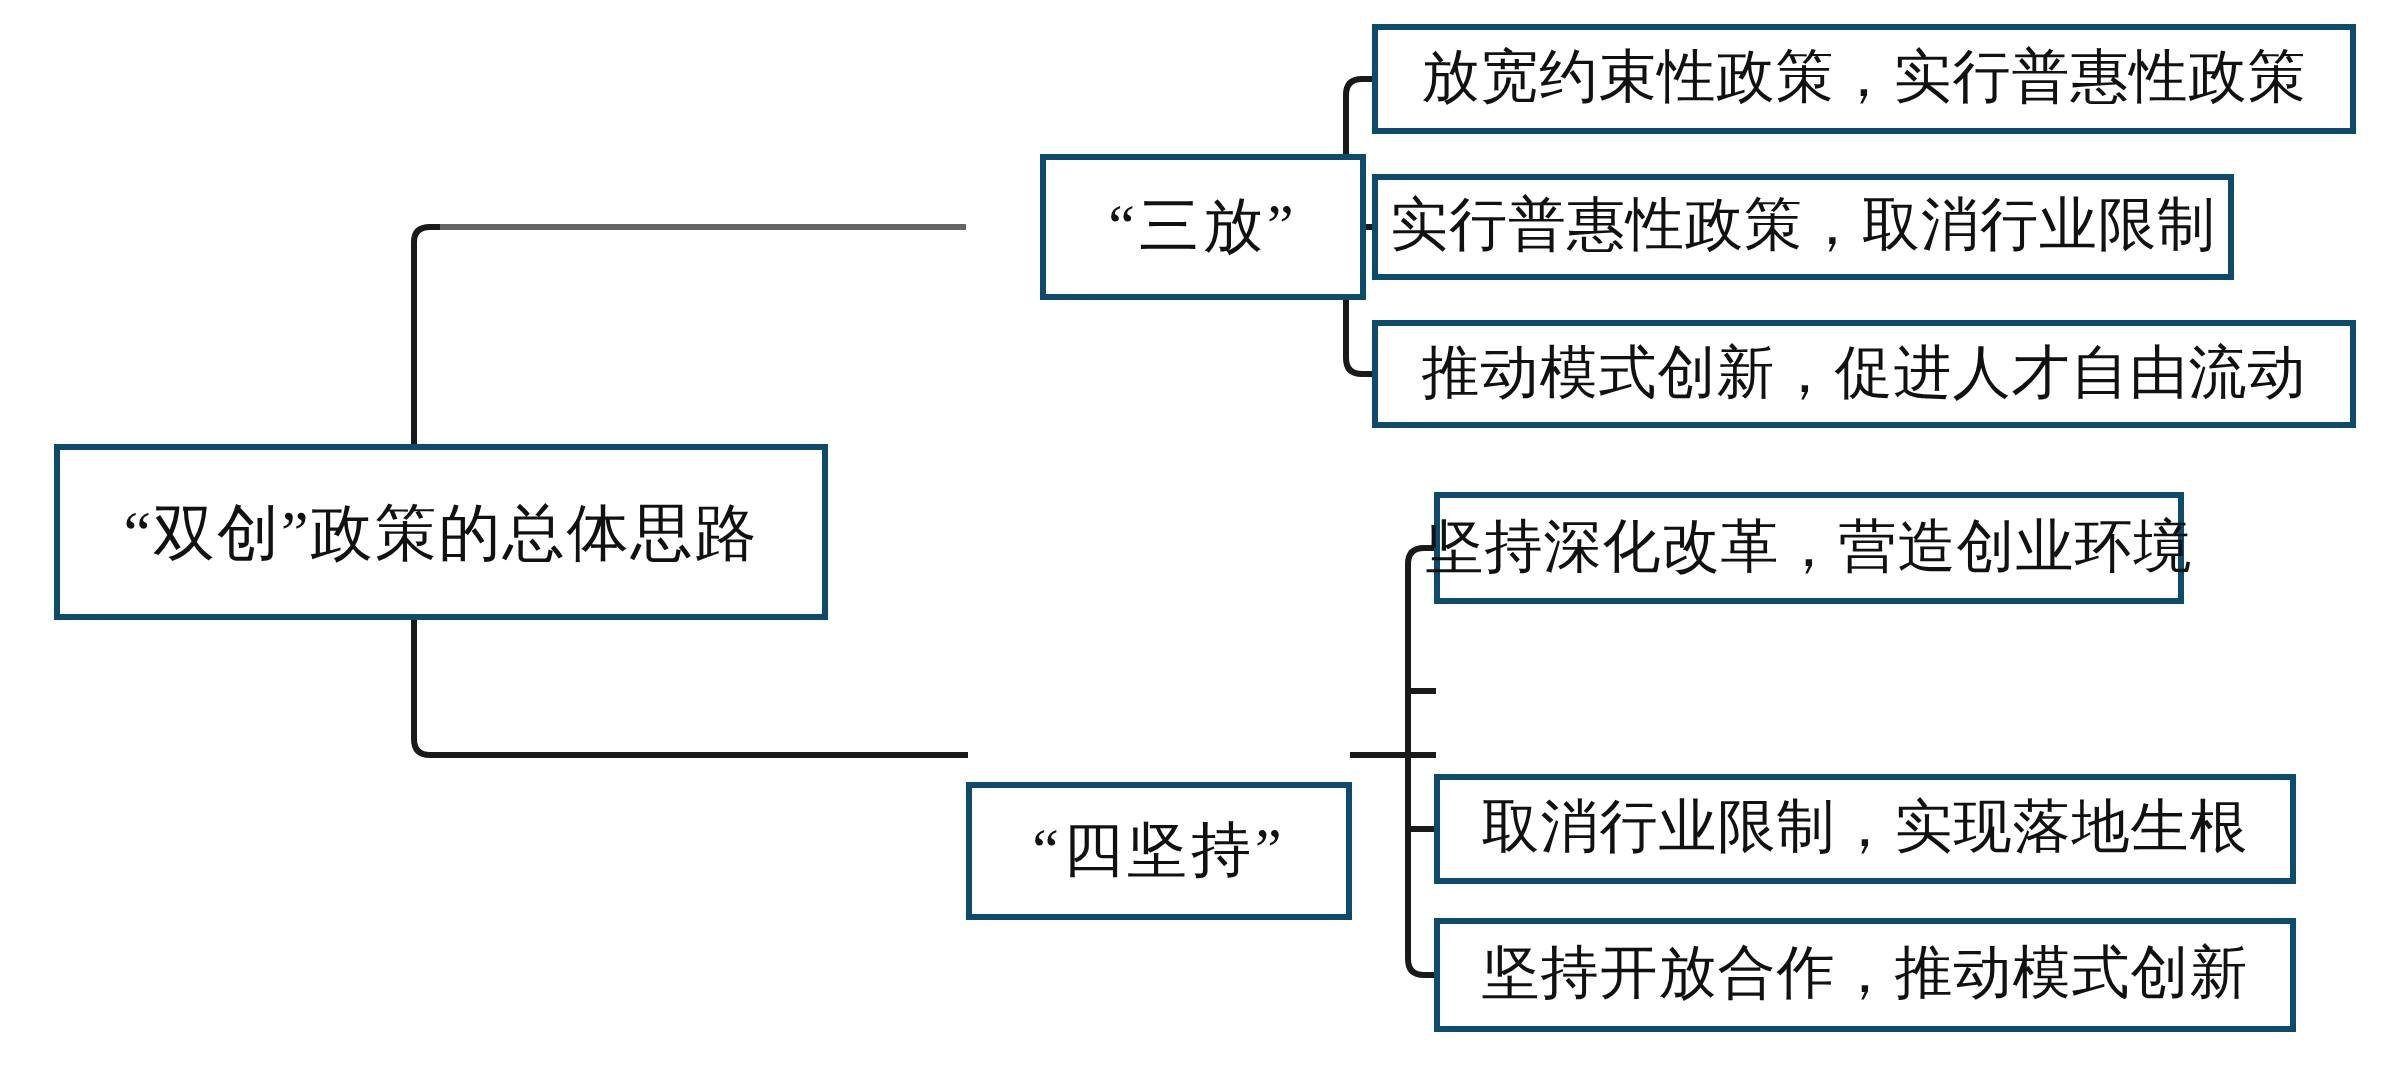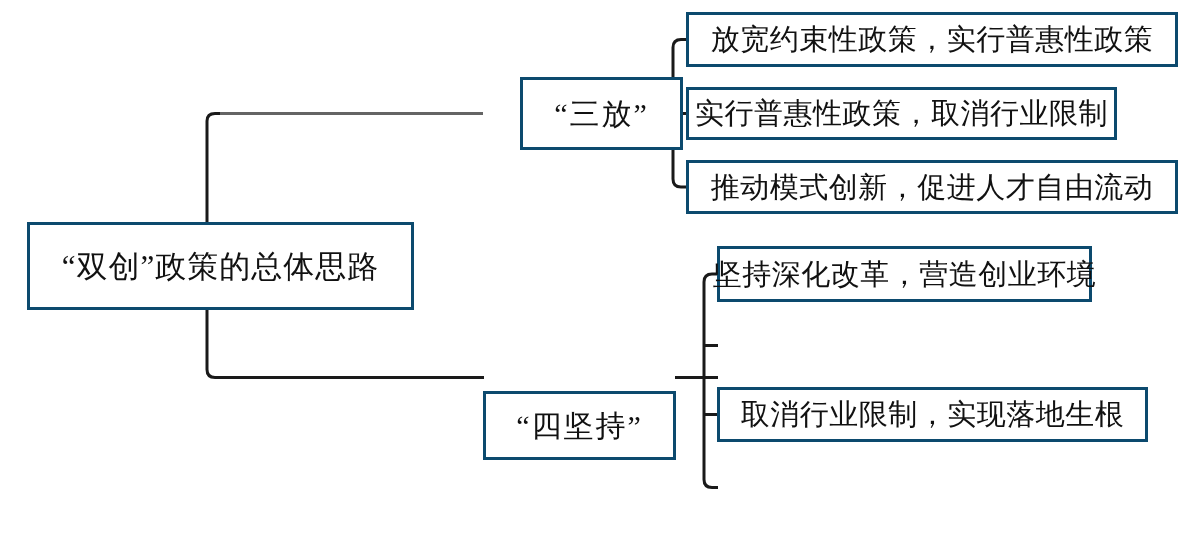--- a/index.html
+++ b/index.html
@@ -99,14 +99,15 @@
   <div class="node branch-node branch-sanfang">“三放”</div>
 
   <div class="node leaf-node leaf-t1">放宽约束性政策，实行普惠性政策</div>
   <div class="node leaf-node leaf-t2">实行普惠性政策，取消行业限制</div>
   <div class="node leaf-node leaf-t3">推动模式创新，促进人才自由流动</div>
 
   <div class="node branch-node branch-sijianchi">“四坚持”</div>
 
   <div class="node leaf-node leaf-b1">坚持深化改革，营造创业环境</div>
   <div class="node leaf-node leaf-b3">取消行业限制，实现落地生根</div>
+  <div class="node leaf-node leaf-b4">坚持开放合作，推动模式创新</div>
 
 </div>
 
 </body></html>

